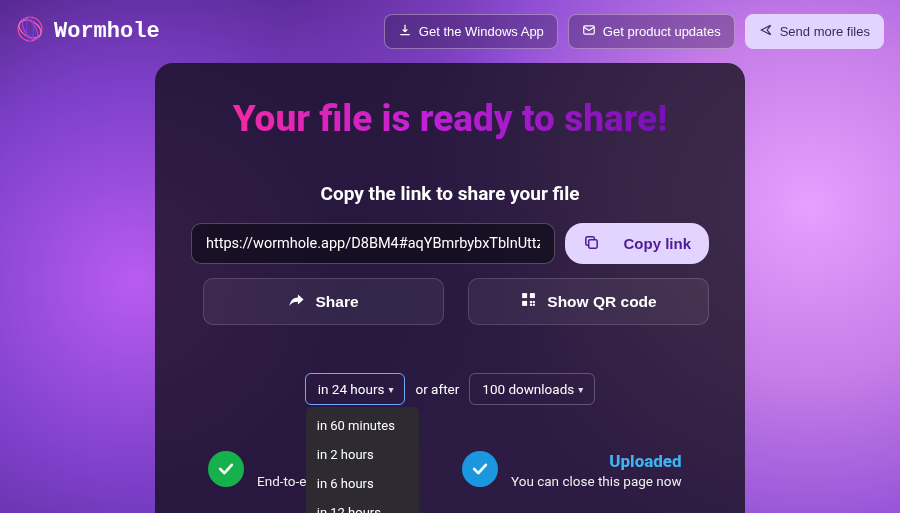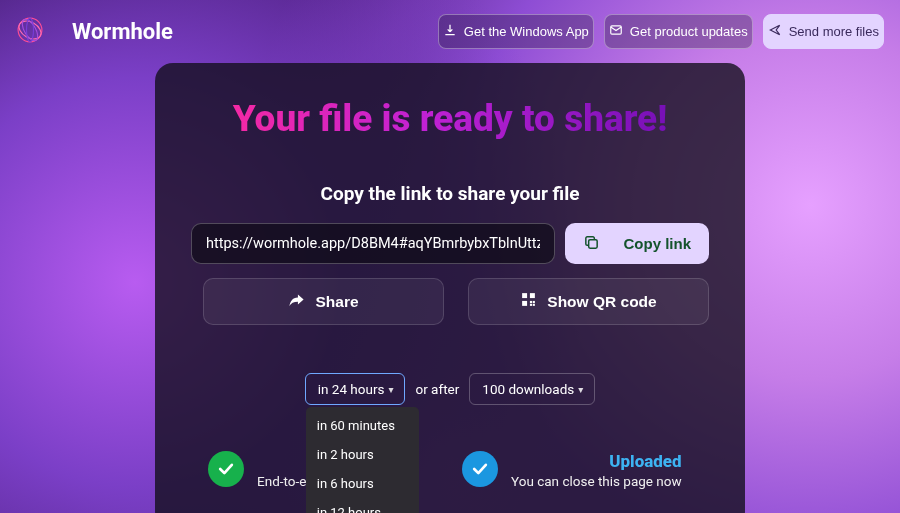--- a/index.html
+++ b/index.html
@@ -17,38 +17,39 @@
     }
     .topbar {
       display: flex;
       align-items: center;
       justify-content: space-between;
       padding: 14px 16px;
     }
     .brand {
       display: flex;
       align-items: center;
-      gap: 28px;
+      gap: 10px;
+      font-family: Liberation Mono, monospace;
     }
     .brand-name {
       font-size: 22px;
       font-weight: 700;
       color: #fff;
     }
     .top-actions {
       display: flex;
       gap: 10px;
     }
     .pill-btn {
       display: inline-flex;
       align-items: center;
       gap: 7px;
       font-size: 13px;
       font-weight: 500;
-      padding: 8px 4px;
+      padding: 8px 13px;
       border-radius: 8px;
       border: 1px solid rgba(255,255,255,0.35);
       background: rgba(30,20,45,0.3);
       color: #fff;
       cursor: pointer;
     }
     .pill-btn.highlight {
       background: #e3d4ff;
       color: #3a2a5c;
       border-color: #e3d4ff;
@@ -90,26 +91,26 @@
       padding: 11px 14px;
       font-size: 14.5px;
       color: #fff;
       font-family: inherit;
     }
     .copy-btn {
       display: inline-flex;
       align-items: center;
       gap: 23px;
       background: #e3d4ff;
-      color: #14532d;
+      color: #4c1d95;
       border: none;
       font-weight: 700;
       font-size: 15px;
       padding: 0 18px;
-      border-radius: 10px;
+      border-radius: 18px;
       cursor: pointer;
     }
     .action-row {
       display: flex;
       gap: 12px;
       margin-bottom: 48px;
     }
     .action-btn {
       flex: 1;
       display: inline-flex;

